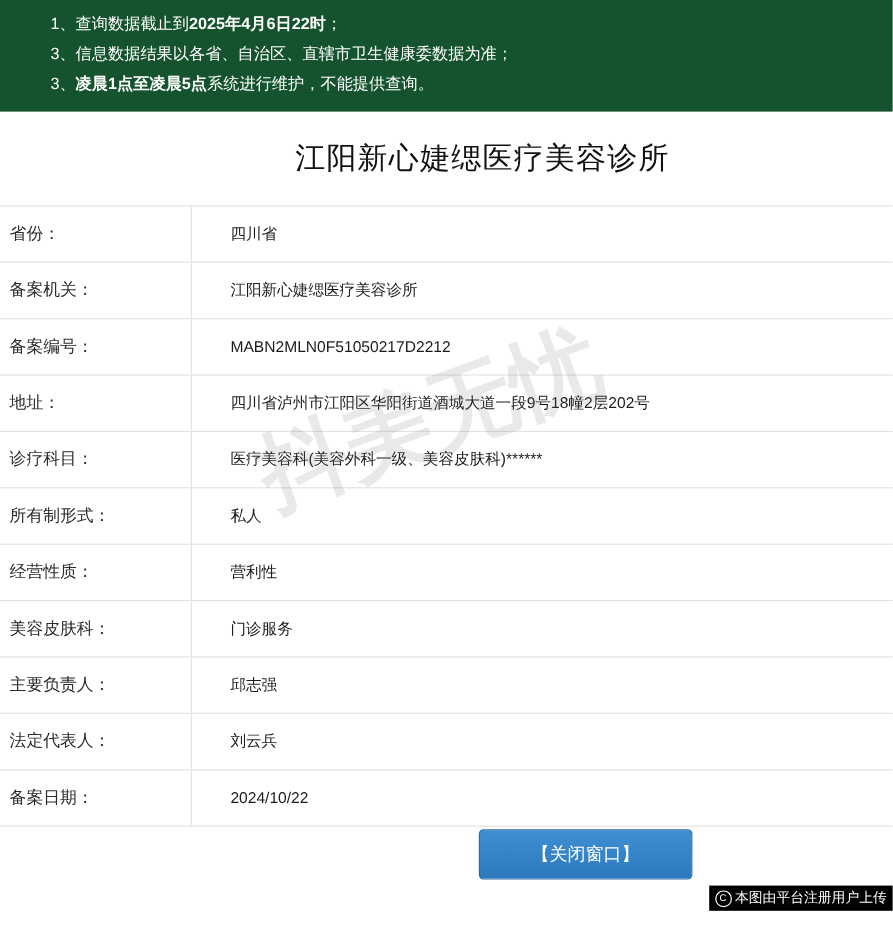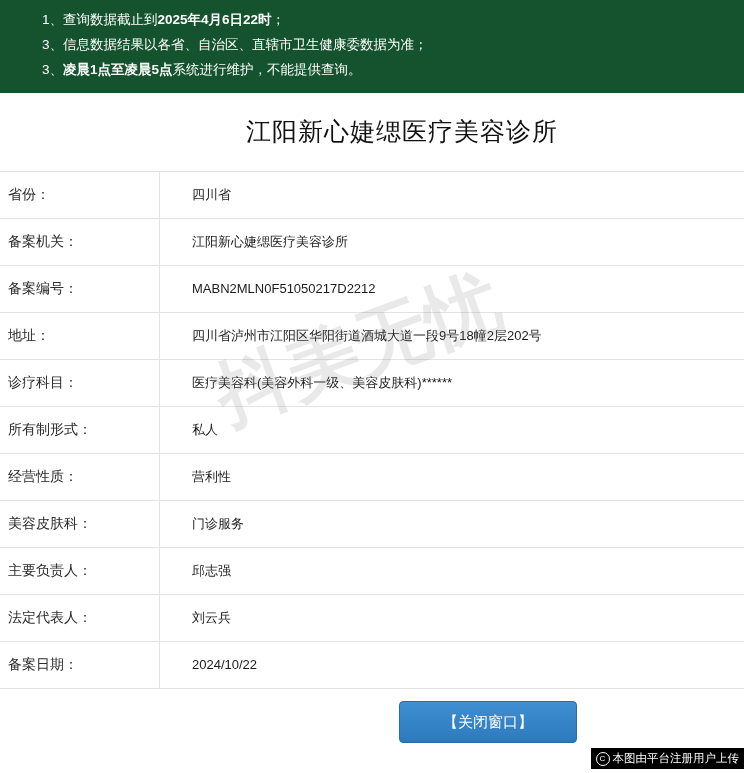--- a/index.html
+++ b/index.html
@@ -93,21 +93,21 @@
     pointer-events: none;
     z-index: 5;
     font-family: "DejaVu Sans", "Liberation Sans", sans-serif;
   }
 
   
   .footer {
     position: absolute;
     left: 0;
     right: 0;
-    bottom: 4px;
+    bottom: 14px;
     height: 80px;
   }
   .close-btn {
     position: absolute;
     left: 399px;
     top: 12px;
     width: 176px;
     height: 40px;
     background: linear-gradient(#3f8fd2, #2d79bd);
     border: 1px solid #2a6ca9;

